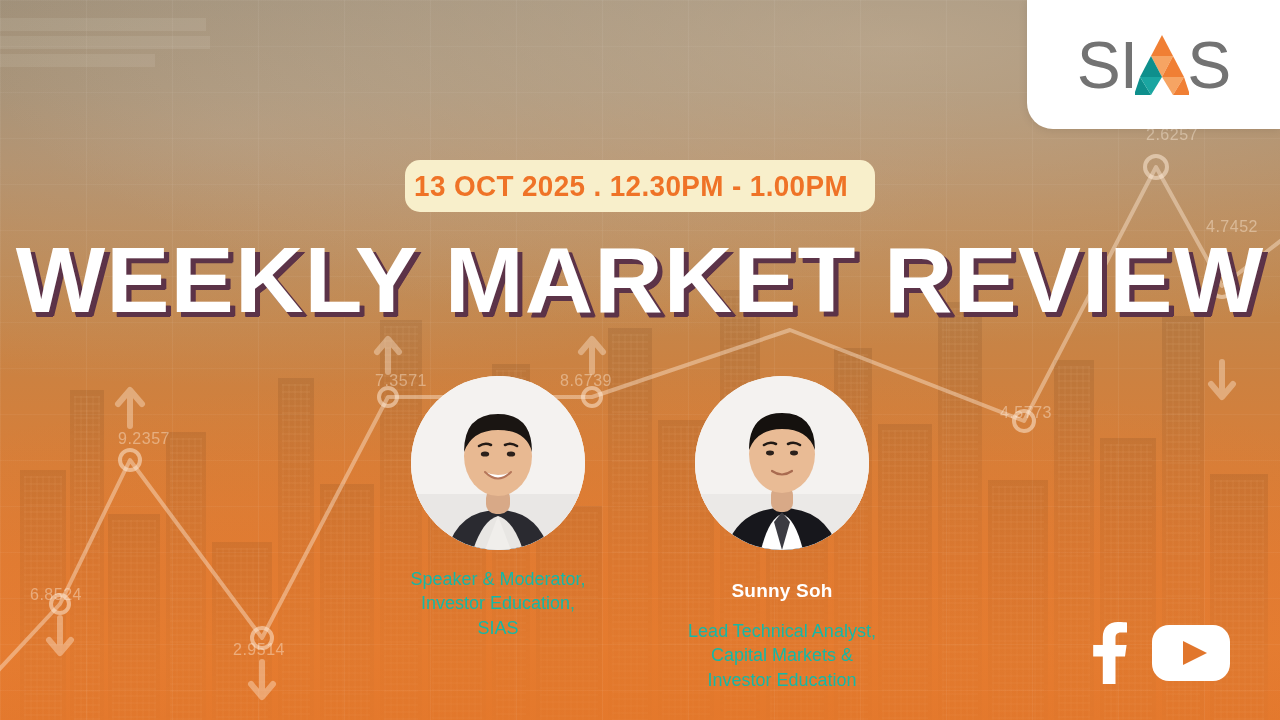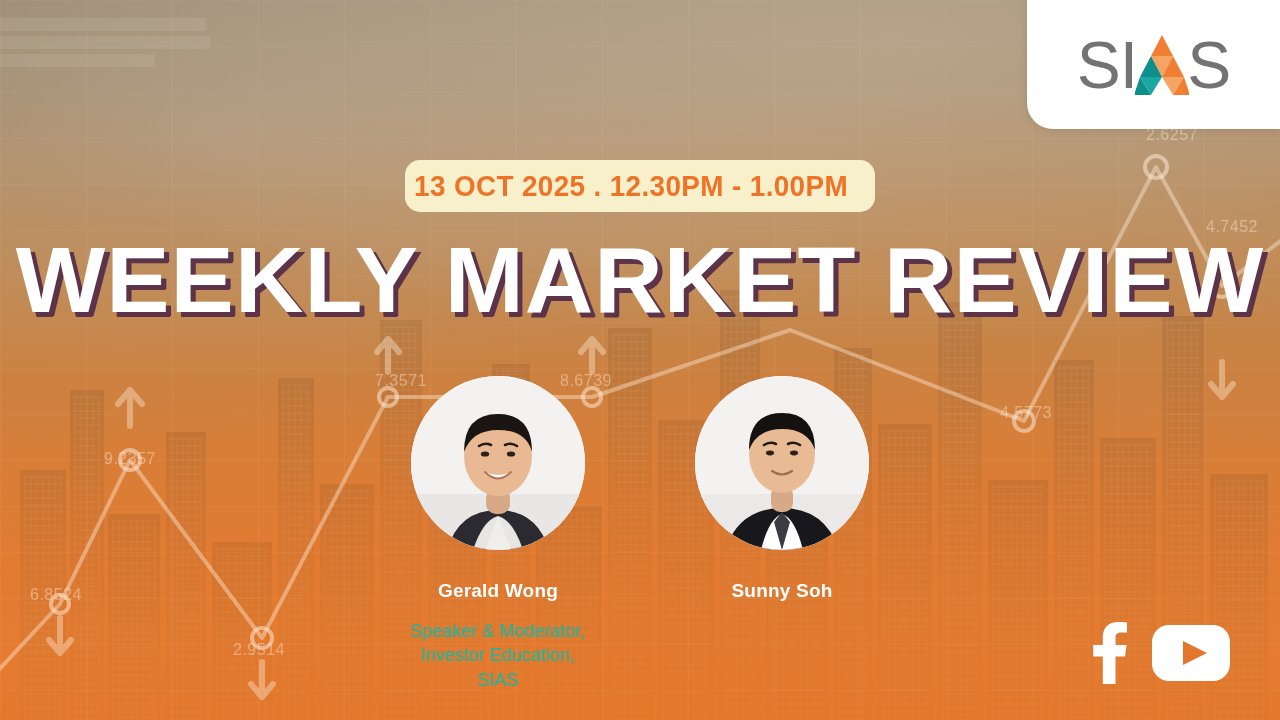--- a/index.html
+++ b/index.html
@@ -214,21 +214,21 @@
         <path d="M130 392 l0 34 M118 404 l12 -14 l12 14" stroke="rgba(255,236,216,.40)" stroke-width="6" fill="none" stroke-linecap="round" stroke-linejoin="round"></path>
         <path d="M388 340 l0 32 M377 352 l11 -13 l11 13" stroke="rgba(255,236,216,.40)" stroke-width="6" fill="none" stroke-linecap="round" stroke-linejoin="round"></path>
         <path d="M592 340 l0 32 M581 352 l11 -13 l11 13" stroke="rgba(255,236,216,.40)" stroke-width="6" fill="none" stroke-linecap="round" stroke-linejoin="round"></path>
 
         <path d="M60 618 l0 34 M49 640 l11 13 l11 -13" stroke="rgba(255,236,216,.40)" stroke-width="6" fill="none" stroke-linecap="round" stroke-linejoin="round"></path>
         <path d="M262 662 l0 34 M251 684 l11 13 l11 -13" stroke="rgba(255,236,216,.40)" stroke-width="6" fill="none" stroke-linecap="round" stroke-linejoin="round"></path>
         <path d="M1222 362 l0 34 M1211 384 l11 13 l11 -13" stroke="rgba(255,236,216,.40)" stroke-width="6" fill="none" stroke-linecap="round" stroke-linejoin="round"></path>
       </g>
     </svg>
 
-    <span class="lbl" style="left:104px; top:450px;">9.2357</span>
+    <span class="lbl" style="left:104px; top:430px;padding-left:14px;">9.2357</span>
     <span class="lbl" style="left:30px;  top:586px;">6.8524</span>
     <span class="lbl" style="left:233px; top:641px;">2.9514</span>
     <span class="lbl" style="left:375px; top:372px;">7.3571</span>
     <span class="lbl" style="left:560px; top:372px;">8.6739</span>
     <span class="lbl" style="left:1146px;top:126px;">2.6257</span>
     <span class="lbl" style="left:1206px;top:218px;">4.7452</span>
     <span class="lbl" style="left:1000px;top:404px;">4.5773</span>
   </div>
 
   <div class="logo-card">
@@ -275,21 +275,20 @@
           <ellipse cx="74" cy="78" rx="4.2" ry="2.6" fill="#2b211c"></ellipse>
           <ellipse cx="100" cy="78" rx="4.2" ry="2.6" fill="#2b211c"></ellipse>
 
           <path d="M68 70 q6 -4 12 -1" stroke="#241b16" stroke-width="2.6" fill="none" stroke-linecap="round"></path>
           <path d="M94 69 q6 -3 12 1" stroke="#241b16" stroke-width="2.6" fill="none" stroke-linecap="round"></path>
 
           <path d="M74 96 q13 12 26 0 q-13 6 -26 0 z" fill="#ffffff"></path>
           <path d="M74 96 q13 13 26 0" stroke="#b5765a" stroke-width="2" fill="none" stroke-linecap="round"></path>
         </svg>
       </div>
-      <div class="sp-name">Gerald Wong</div>
       <div class="sp-role">Speaker &amp; Moderator,
 Investor Education,
 SIAS</div>
     </div>
 
     <div class="speaker">
       <div class="avatar">
         <svg class="ph" viewBox="0 0 174 174">
           <rect width="174" height="174" fill="#f4f2f0"></rect>
           <rect y="118" width="174" height="56" fill="#ebe9e7"></rect>
@@ -308,20 +307,23 @@
           <ellipse cx="75" cy="77" rx="4" ry="2.4" fill="#2b211c"></ellipse>
           <ellipse cx="99" cy="77" rx="4" ry="2.4" fill="#2b211c"></ellipse>
 
           <path d="M69 69 q6 -4 12 -1" stroke="#211914" stroke-width="2.6" fill="none" stroke-linecap="round"></path>
           <path d="M93 68 q6 -3 12 1" stroke="#211914" stroke-width="2.6" fill="none" stroke-linecap="round"></path>
 
           <path d="M77 95 q10 7 20 0" stroke="#a96b50" stroke-width="2.2" fill="none" stroke-linecap="round"></path>
         </svg>
       </div>
       <div class="sp-name">Sunny Soh</div>
+      <div class="sp-role">Lead Technical Analyst,
+Capital Markets &amp;
+Investor Education</div>
     </div>
 
   </div>
 
   <div class="socials">
     <a class="ic" href="#" aria-label="Facebook">
       <svg width="42" height="62" viewBox="0 0 42 62">
         <path d="M27.5 62 V34.5 H37 L38.6 23 H27.5 V16.2 c0 -3.3 1 -5.6 5.7 -5.6 H39 V0.4 C37.9 0.25 34.2 0 29.9 0 C20.9 0 14.8 5.5 14.8 15.1 V23 H5.2 V34.5 H14.8 V62 Z" fill="#ffffff"></path>
       </svg>
     </a>

